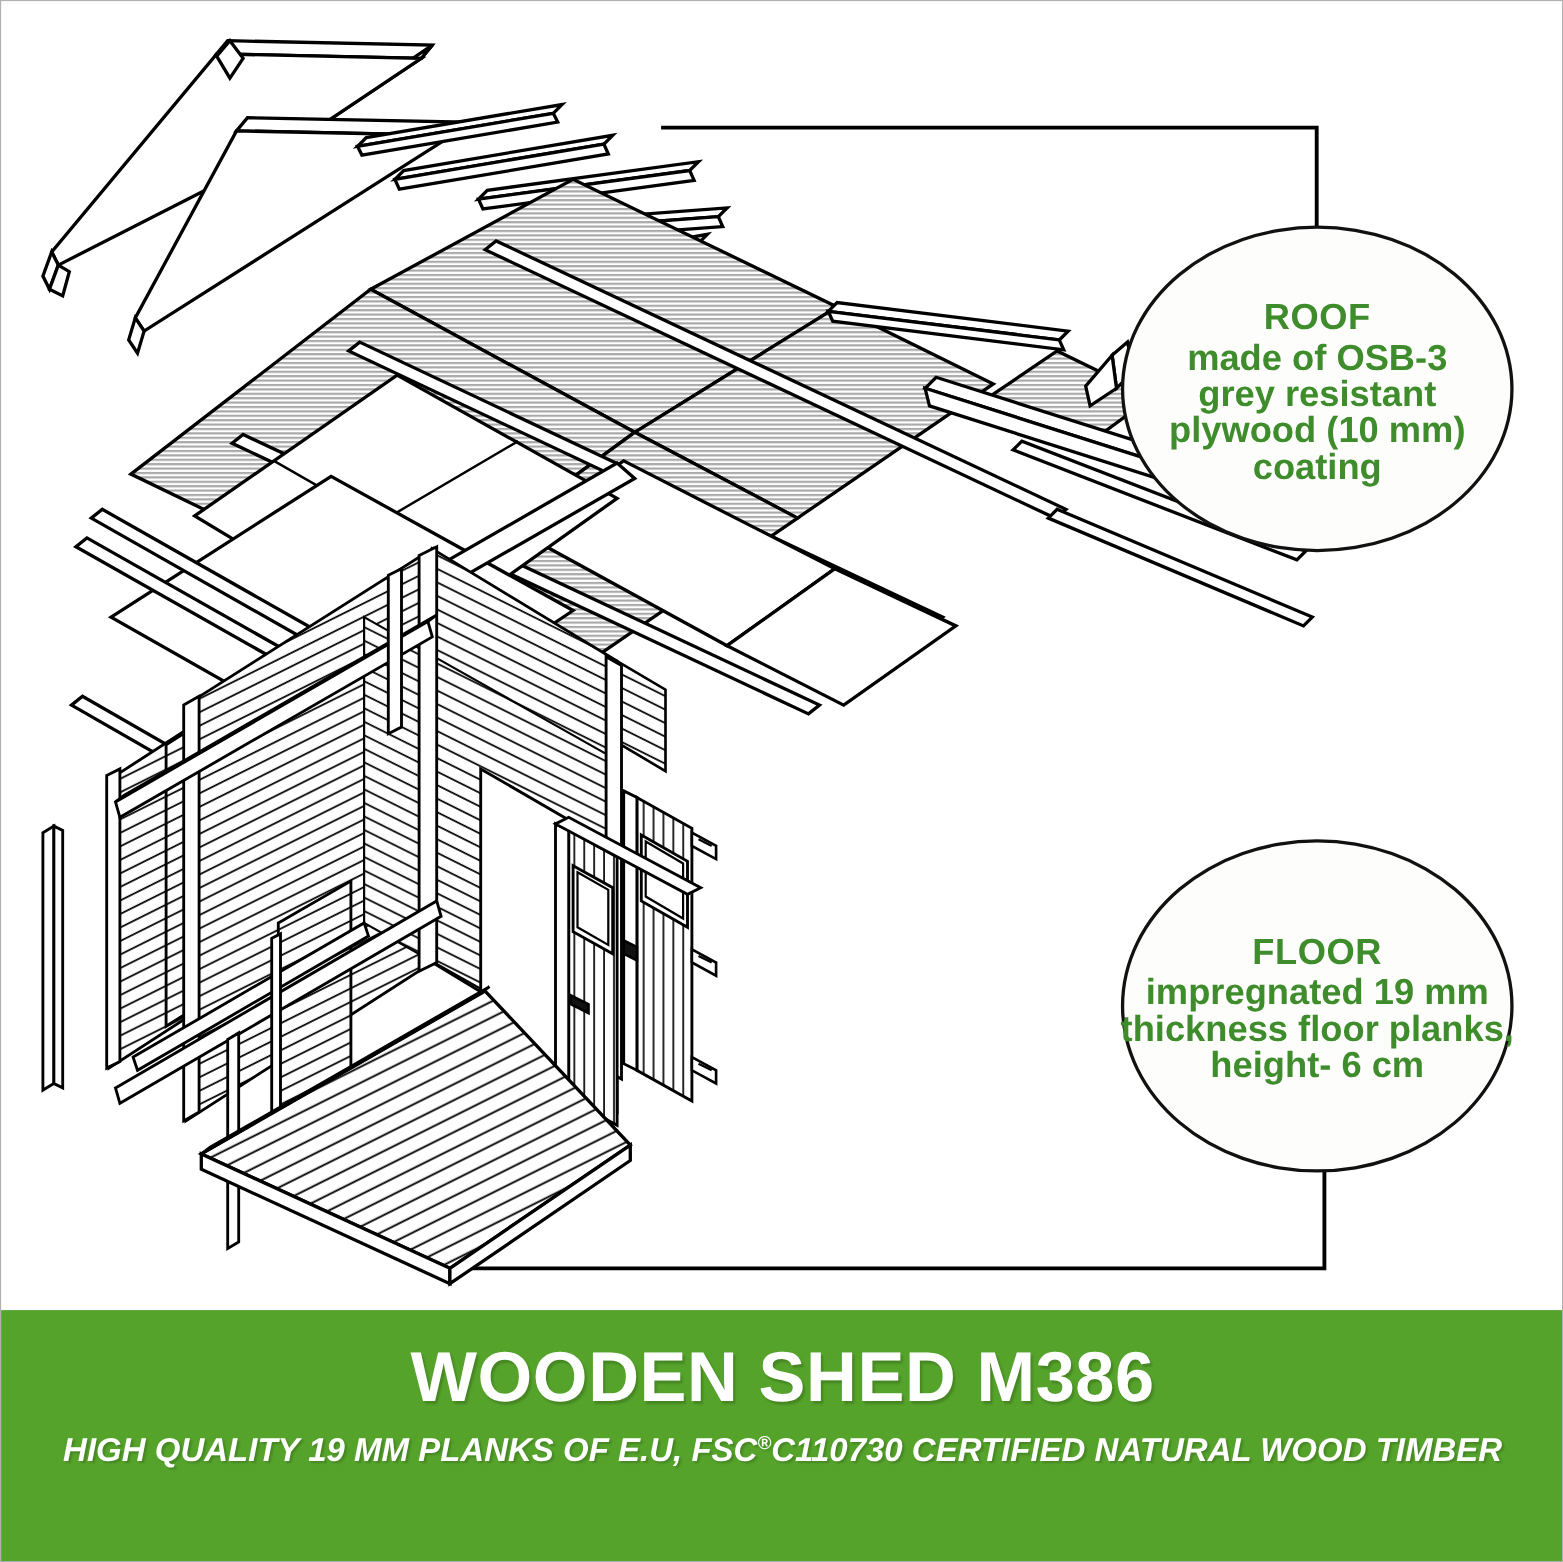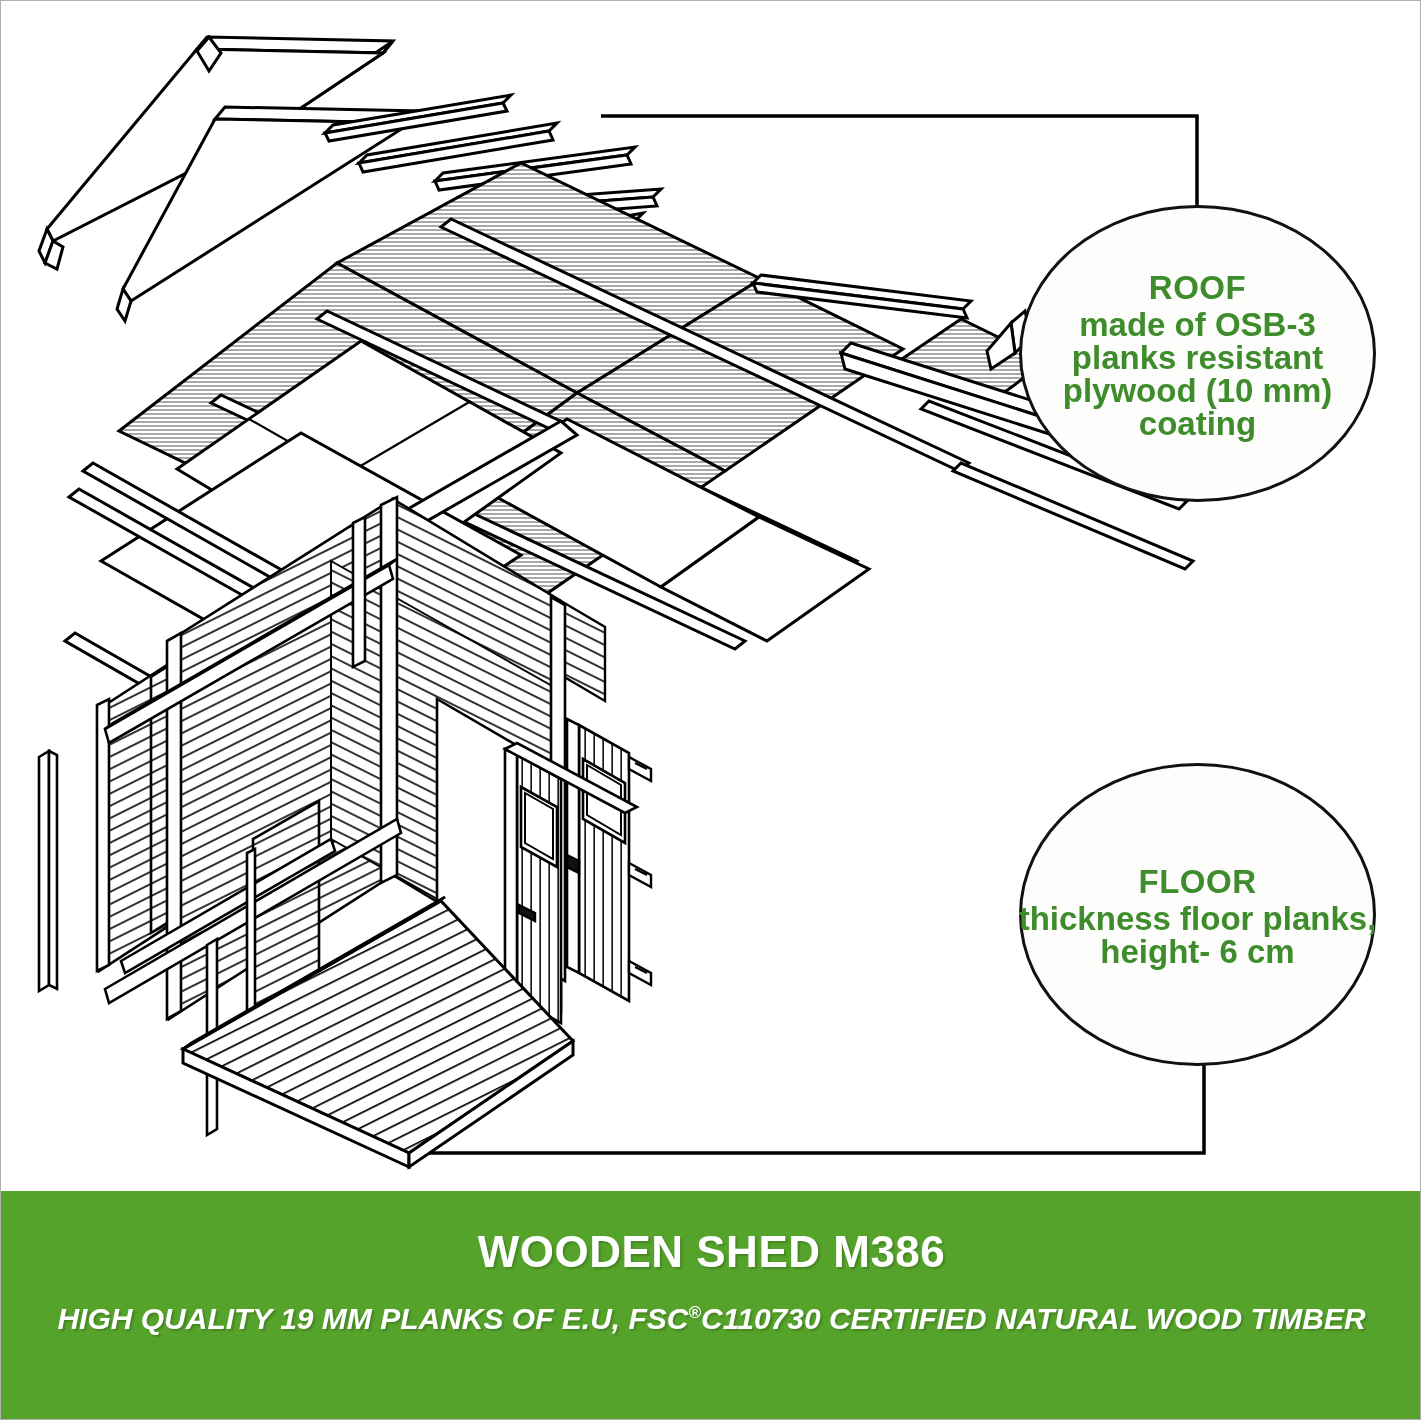--- a/index.html
+++ b/index.html
@@ -85,21 +85,21 @@
     display: flex;
     flex-direction: column;
     align-items: center;
     justify-content: flex-start;
     box-sizing: border-box;
     padding-top: 34px;
   }
   #banner-title {
     color: #ffffff;
     font-weight: bold;
-    font-size: 44px;
+    font-size: 64px;
     line-height: 54px;
     letter-spacing: 0.5px;
     text-shadow: 2px 2px 2px rgba(0,0,0,0.18);
     text-align: center;
   }
   #banner-subtitle {
     color: #ffffff;
     font-weight: bold;
     font-size: 30px;
     line-height: 36px;
@@ -410,27 +410,28 @@
         </g>
         <g stroke-width="2.6">
           <path d="M 182 1048 L 190 1042 L 444 896 L 436 902 Z" fill="#ffffff"></path>
         </g>
       </g>
     </svg>
 
     <div class="callout" id="callout-roof">
       <div class="callout-title">ROOF</div>
       <div class="callout-line">made of OSB-3</div>
-      <div class="callout-line">planks resistant</div>
+      <div class="callout-line">grey resistant</div>
       <div class="callout-line">plywood (10 mm)</div>
       <div class="callout-line">coating</div>
     </div>
 
     <div class="callout" id="callout-floor">
       <div class="callout-title">FLOOR</div>
+      <div class="callout-line">impregnated 19 mm</div>
       <div class="callout-line">thickness floor planks,</div>
       <div class="callout-line">height- 6 cm</div>
     </div>
   </div>
 
   <div id="banner">
     <div id="banner-title">WOODEN SHED M386</div>
     <div id="banner-subtitle"><span>HIGH QUALITY 19 MM PLANKS OF E.U, FSC</span><sup>®</sup><span>C110730 CERTIFIED NATURAL WOOD TIMBER</span></div>
   </div>
 

